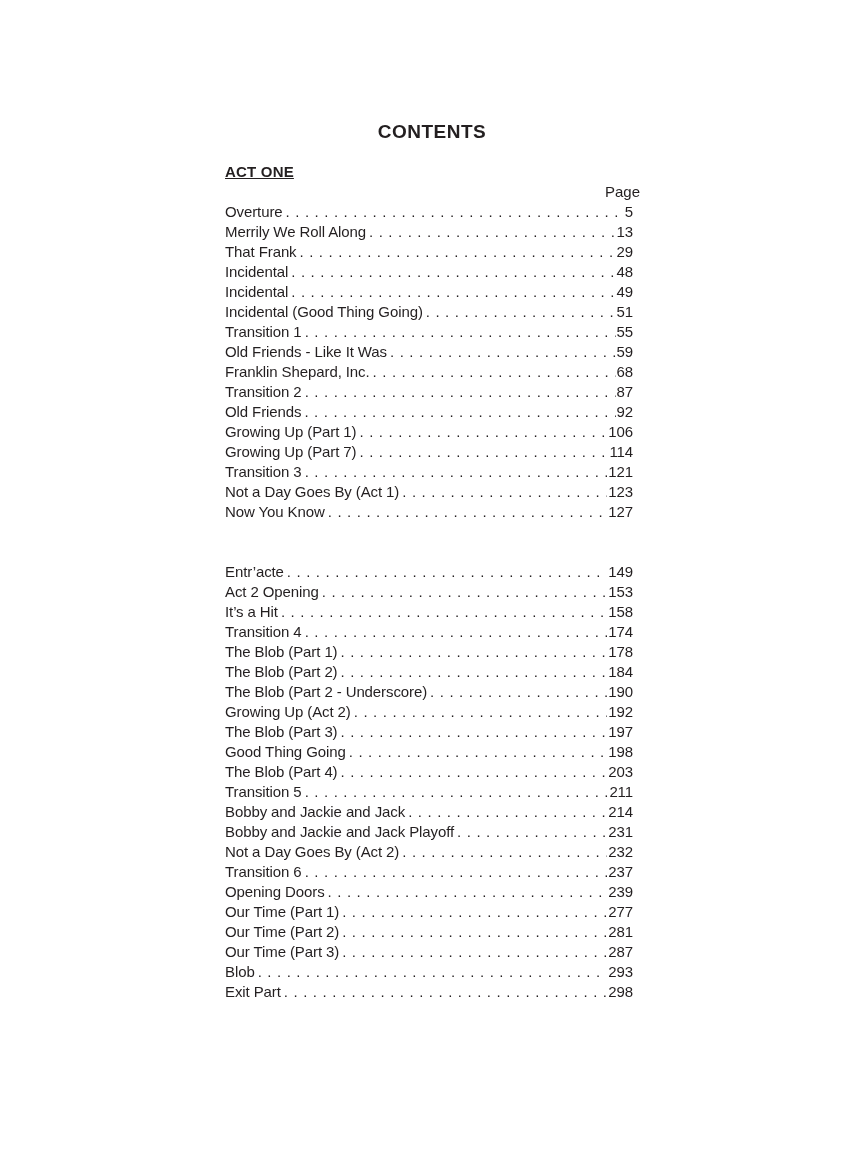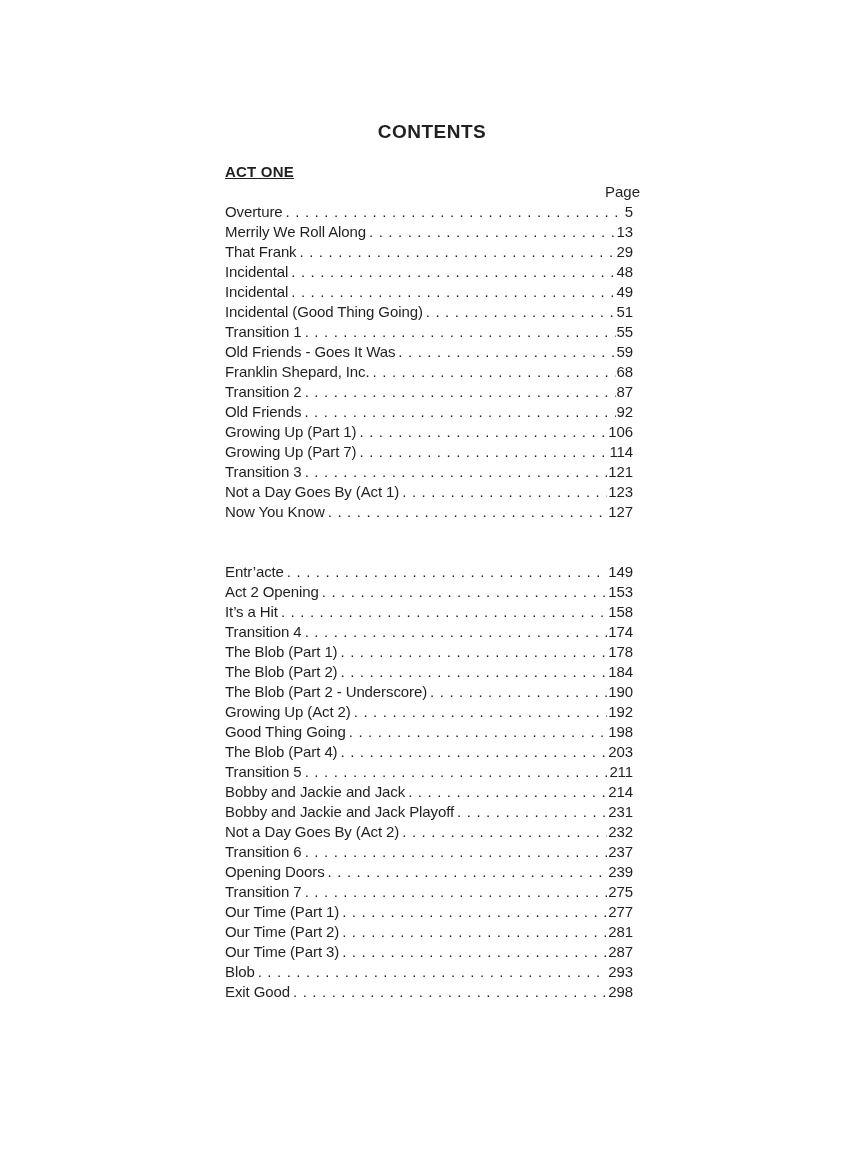--- a/index.html
+++ b/index.html
@@ -126,21 +126,21 @@
     <span class="p">51</span>
   </div>
 
   <div class="row">
     <span class="t">Transition 1</span>
     <span class="dots"></span>
     <span class="p">55</span>
   </div>
 
   <div class="row">
-    <span class="t">Old Friends - Goes It Was</span>
+    <span class="t">Old Friends - Like It Was</span>
     <span class="dots"></span>
     <span class="p">59</span>
   </div>
 
   <div class="row">
     <span class="t">Franklin Shepard, Inc.</span>
     <span class="dots"></span>
     <span class="p">68</span>
   </div>
 
@@ -232,20 +232,25 @@
     <span class="dots"></span>
     <span class="p">190</span>
   </div>
 
   <div class="row">
     <span class="t">Growing Up (Act 2)</span>
     <span class="dots"></span>
     <span class="p">192</span>
   </div>
 
+  <div class="row">
+    <span class="t">The Blob (Part 3)</span>
+    <span class="dots"></span>
+    <span class="p">197</span>
+  </div>
 
   <div class="row">
     <span class="t">Good Thing Going</span>
     <span class="dots"></span>
     <span class="p">198</span>
   </div>
 
   <div class="row">
     <span class="t">The Blob (Part 4)</span>
     <span class="dots"></span>
@@ -281,25 +286,20 @@
     <span class="dots"></span>
     <span class="p">237</span>
   </div>
 
   <div class="row">
     <span class="t">Opening Doors</span>
     <span class="dots"></span>
     <span class="p">239</span>
   </div>
 
-  <div class="row">
-    <span class="t">Transition 7</span>
-    <span class="dots"></span>
-    <span class="p">275</span>
-  </div>
 
   <div class="row">
     <span class="t">Our Time (Part 1)</span>
     <span class="dots"></span>
     <span class="p">277</span>
   </div>
 
   <div class="row">
     <span class="t">Our Time (Part 2)</span>
     <span class="dots"></span>
@@ -312,20 +312,20 @@
     <span class="p">287</span>
   </div>
 
   <div class="row">
     <span class="t">Blob</span>
     <span class="dots"></span>
     <span class="p">293</span>
   </div>
 
   <div class="row">
-    <span class="t">Exit Good</span>
+    <span class="t">Exit Part</span>
     <span class="dots"></span>
     <span class="p">298</span>
   </div>
 </div>
   </div>
 </div>
 </div>
 
 </body></html>

